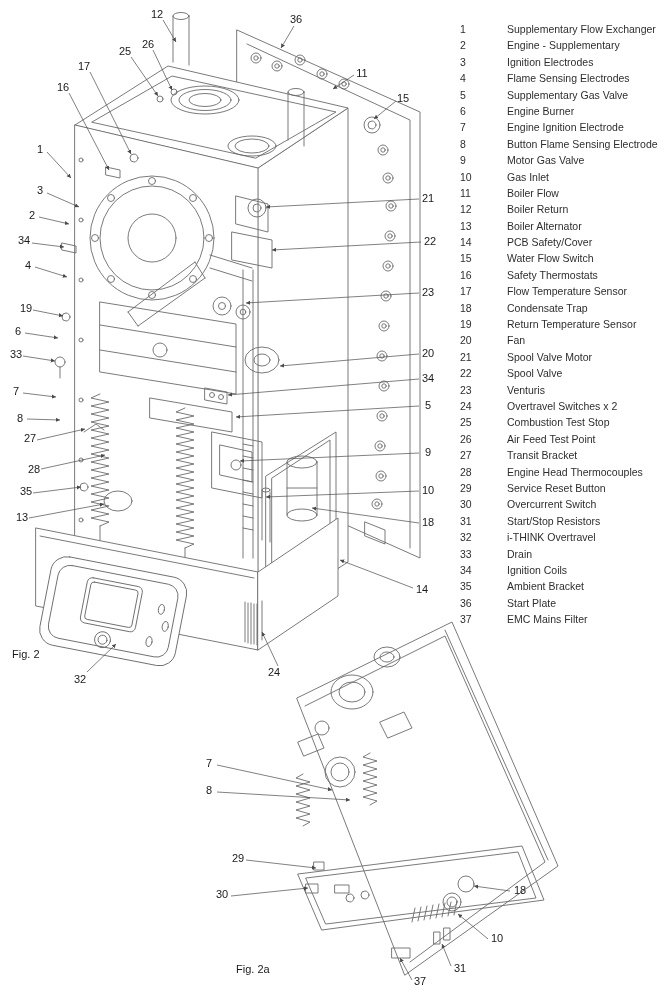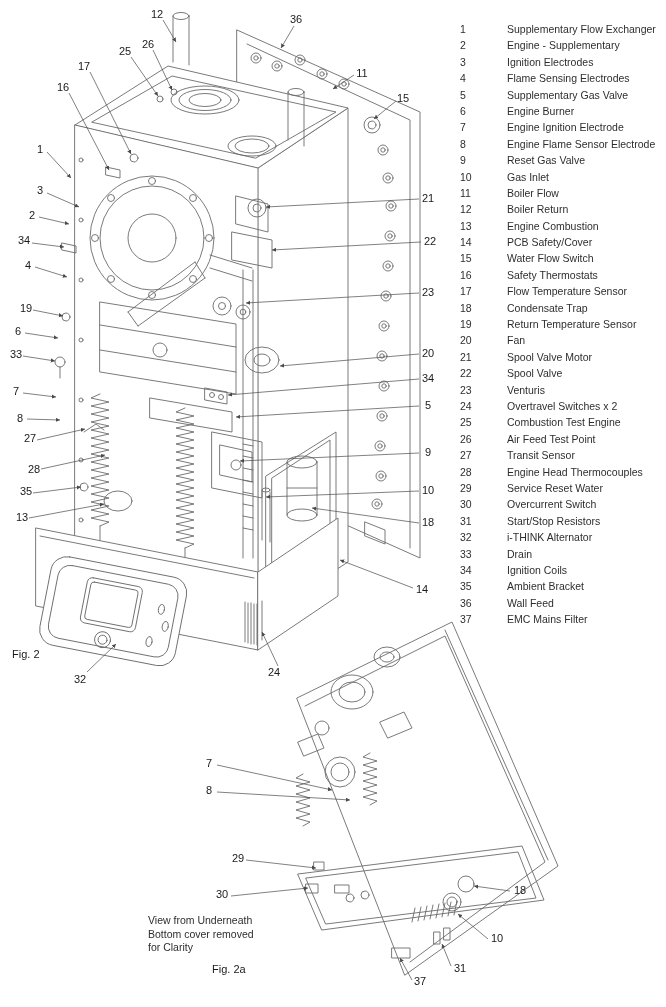--- a/index.html
+++ b/index.html
@@ -7,21 +7,21 @@
   body{font-family:"Liberation Sans",sans-serif;color:#2b2b2b}
   .page{position:relative;width:666px;height:1007px;background:#fff;overflow:hidden}
   .art{position:absolute;left:0;top:0}
   .co{position:absolute;transform:translate(-50%,-50%);font-size:11px;line-height:1;color:#1a1a1a}
   .parts{position:absolute;left:460px;top:23px;width:204px}
   .prow{display:flex;height:16.4px;font-size:10.5px;color:#2e2e2e}
   .pnum{flex:0 0 47px}
   .plabel{white-space:nowrap}
   .caption{position:absolute;font-size:11px;color:#1a1a1a}
   .cap-fig2{left:12px;top:648px}
-  .cap-fig2a{left:212px;top:963px}
+  .cap-fig2a{left:236px;top:963px}
   .note{position:absolute;left:148px;top:914px;font-size:10.5px;line-height:13.5px;color:#2e2e2e}
 </style>
 </head>
 <body>
 
 <div class="page">
 
 <svg class="art" width="666" height="1007" viewBox="0 0 666 1007">
   <defs>
     <marker id="arr" markerWidth="7" markerHeight="7" refX="6" refY="3" orient="auto">
@@ -369,41 +369,41 @@
   <div class="prow">
         <span class="pnum">6</span>
         <span class="plabel">Engine Burner</span>
       </div>
   <div class="prow">
         <span class="pnum">7</span>
         <span class="plabel">Engine Ignition Electrode</span>
       </div>
   <div class="prow">
         <span class="pnum">8</span>
-        <span class="plabel">Engine Flame Sensor Electrode</span>
+        <span class="plabel">Button Flame Sensing Electrode</span>
       </div>
   <div class="prow">
         <span class="pnum">9</span>
-        <span class="plabel">Reset Gas Valve</span>
+        <span class="plabel">Motor Gas Valve</span>
       </div>
   <div class="prow">
         <span class="pnum">10</span>
         <span class="plabel">Gas Inlet</span>
       </div>
   <div class="prow">
         <span class="pnum">11</span>
         <span class="plabel">Boiler Flow</span>
       </div>
   <div class="prow">
         <span class="pnum">12</span>
         <span class="plabel">Boiler Return</span>
       </div>
   <div class="prow">
         <span class="pnum">13</span>
-        <span class="plabel">Engine Combustion</span>
+        <span class="plabel">Boiler Alternator</span>
       </div>
   <div class="prow">
         <span class="pnum">14</span>
         <span class="plabel">PCB Safety/Cover</span>
       </div>
   <div class="prow">
         <span class="pnum">15</span>
         <span class="plabel">Water Flow Switch</span>
       </div>
   <div class="prow">
@@ -437,73 +437,68 @@
   <div class="prow">
         <span class="pnum">23</span>
         <span class="plabel">Venturis</span>
       </div>
   <div class="prow">
         <span class="pnum">24</span>
         <span class="plabel">Overtravel Switches x 2</span>
       </div>
   <div class="prow">
         <span class="pnum">25</span>
-        <span class="plabel">Combustion Test Engine</span>
+        <span class="plabel">Combustion Test Stop</span>
       </div>
   <div class="prow">
         <span class="pnum">26</span>
         <span class="plabel">Air Feed Test Point</span>
       </div>
   <div class="prow">
         <span class="pnum">27</span>
-        <span class="plabel">Transit Sensor</span>
+        <span class="plabel">Transit Bracket</span>
       </div>
   <div class="prow">
         <span class="pnum">28</span>
         <span class="plabel">Engine Head Thermocouples</span>
       </div>
   <div class="prow">
         <span class="pnum">29</span>
-        <span class="plabel">Service Reset Water</span>
+        <span class="plabel">Service Reset Button</span>
       </div>
   <div class="prow">
         <span class="pnum">30</span>
         <span class="plabel">Overcurrent Switch</span>
       </div>
   <div class="prow">
         <span class="pnum">31</span>
         <span class="plabel">Start/Stop Resistors</span>
       </div>
   <div class="prow">
         <span class="pnum">32</span>
-        <span class="plabel">i-THINK Alternator</span>
+        <span class="plabel">i-THINK Overtravel</span>
       </div>
   <div class="prow">
         <span class="pnum">33</span>
         <span class="plabel">Drain</span>
       </div>
   <div class="prow">
         <span class="pnum">34</span>
         <span class="plabel">Ignition Coils</span>
       </div>
   <div class="prow">
         <span class="pnum">35</span>
         <span class="plabel">Ambient Bracket</span>
       </div>
   <div class="prow">
         <span class="pnum">36</span>
-        <span class="plabel">Wall Feed</span>
+        <span class="plabel">Start Plate</span>
       </div>
   <div class="prow">
         <span class="pnum">37</span>
         <span class="plabel">EMC Mains Filter</span>
       </div>
 </div>
 
 <div class="caption cap-fig2">Fig. 2</div>
-<div class="note">
-  <div>View from Underneath</div>
-  <div>Bottom cover removed</div>
-  <div>for Clarity</div>
+<div class="caption cap-fig2a">Fig. 2a</div>
+
 </div>
-<div class="caption cap-fig2a">Fig. 2a</div>
-
-</div>
 
 </body></html>

